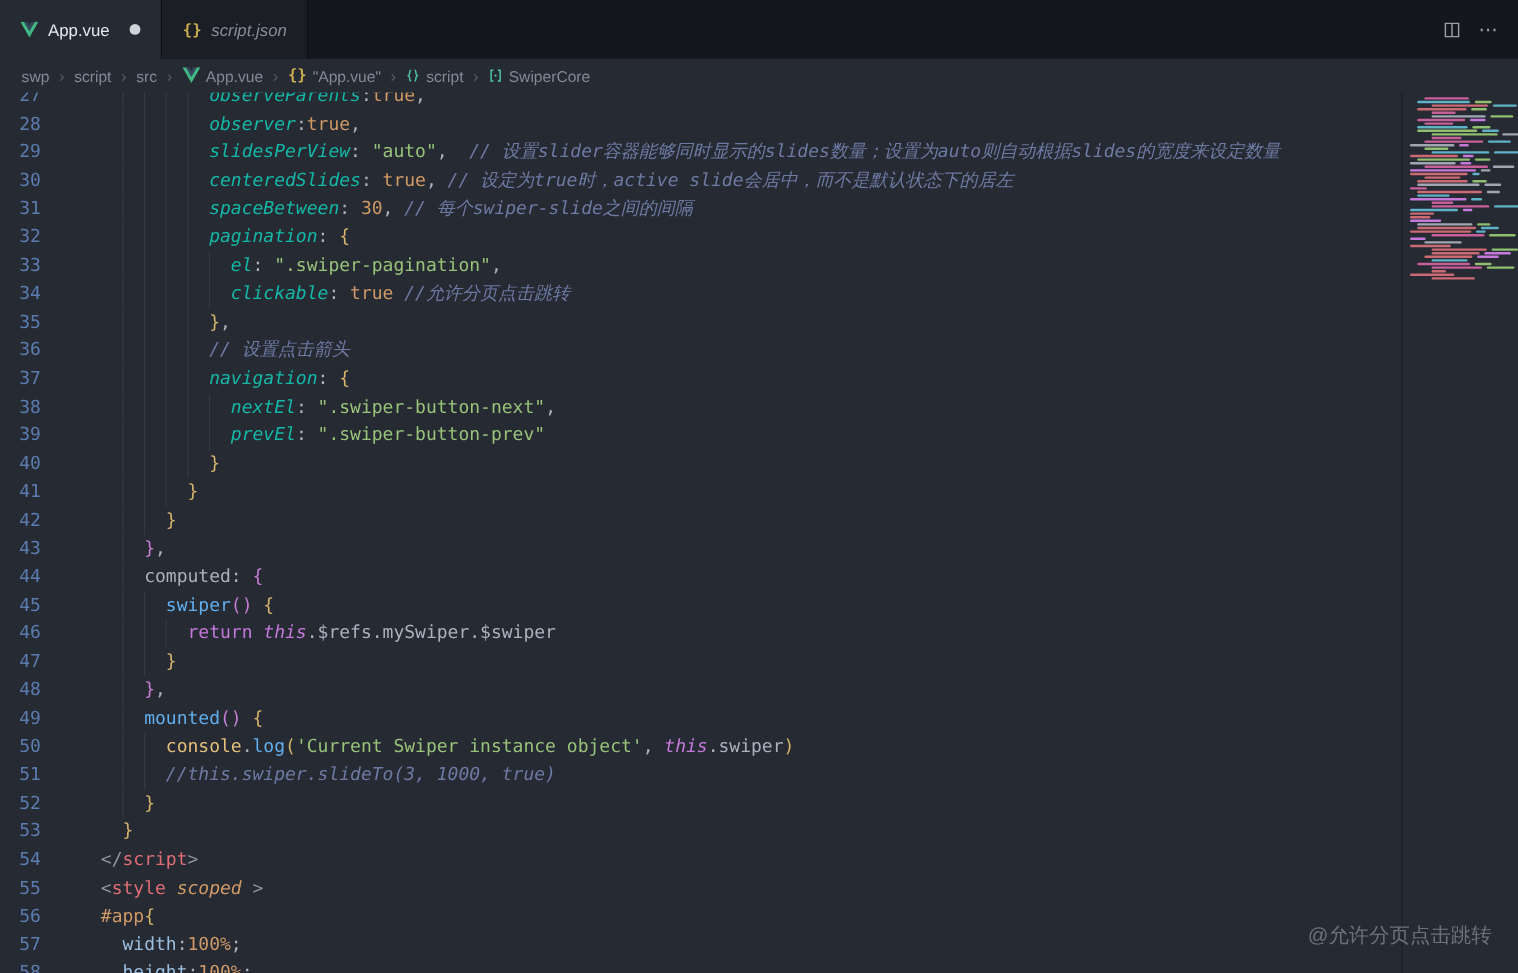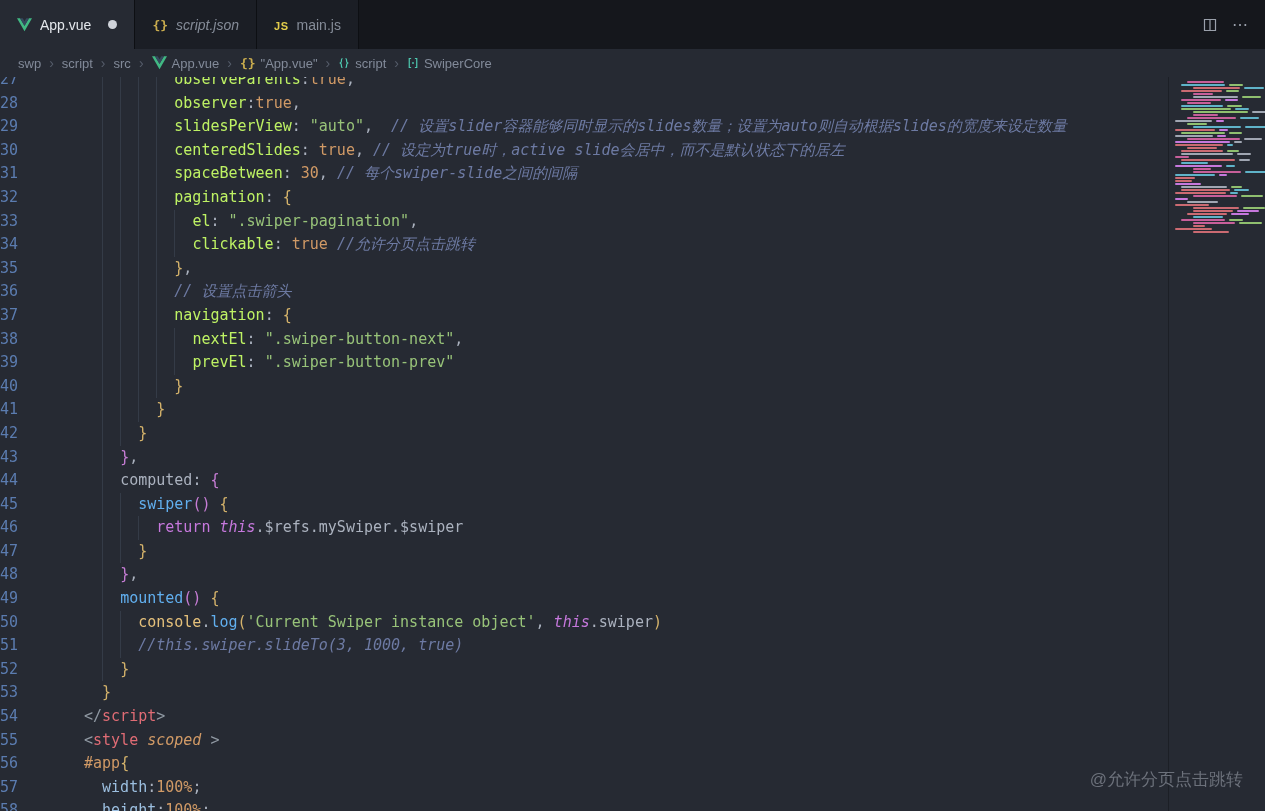--- a/index.html
+++ b/index.html
@@ -23,25 +23,25 @@
   .breadcrumb { height:28px; background:#262a33; display:flex; align-items:center;
                 padding-left:18px; gap:8px; font-size:13px; color:#828a99; }
   .bc-item { display:flex; align-items:center; gap:5px; cursor:pointer; }
   .bc-sep { color:#565d6b; font-size:14px; }
 
   
   .editor { position:absolute; top:77px; left:0; right:0; bottom:0; overflow:hidden; background:#262a33; }
   .code { margin-top:-9px; font-family:"DejaVu Sans Mono", monospace; font-size:15px;
           line-height:23.6px; white-space:pre; }
   .cl { position:relative; height:23.6px; }
-  .num { display:inline-block; width:50px; text-align:left; color:#5b7cb0; margin-right:34px; }
+  .num { display:inline-block; width:50px; text-align:center; color:#5b7cb0; margin-right:34px; }
   .guide { position:absolute; top:0; bottom:0; width:1px; background:#343b47; }
 
   .tk-d  { color:#abb2bf; }
-  .tk-r  { color:#bef264; }
+  .tk-r  { color:#14b8a6;font-style:italic; }
   .tk-g  { color:#98c379; }
   .tk-o  { color:#d19a66; }
   .tk-oi { color:#d19a66; font-style:italic; }
   .tk-k  { color:#c678dd; }
   .tk-ki { color:#c678dd; font-style:italic; }
   .tk-f  { color:#61afef; }
   .tk-y  { color:#d5b36b; }
   .tk-m  { color:#c77dd6; }
   .tk-c  { color:#6d7aa3; font-style:italic; }
   .tk-cy { color:#e5c07b; }
@@ -72,24 +72,20 @@
             <path fill="#41b883" d="M0 0h4.8L12 12.3 19.2 0H24L12 21z"></path>
             <path fill="#35495e" d="M4.8 0h4.3L12 5l2.9-5h4.3L12 12.4z"></path>
           </svg>
         </span>
         <span class="tab-label">App.vue</span>
         <span class="mod-dot"></span>
       </div>
       <div class="tab italic">
         <span><span class="ic-braces">{}</span></span>
         <span class="tab-label">script.json</span>
-      </div>
-      <div class="tab">
-        <span><span class="ic-js">JS</span></span>
-        <span class="tab-label">main.js</span>
       </div>
     </div>
   <div class="tab-actions" id="actions-root">
       <span class="act">
         <span>
           <svg width="16" height="16" viewBox="0 0 16 16">
             <path fill="none" stroke="#9aa0ab" stroke-width="1.2" d="M2.5 2.5h11v11h-11zM8 2.5v11"></path>
           </svg>
         </span>
       </span>

